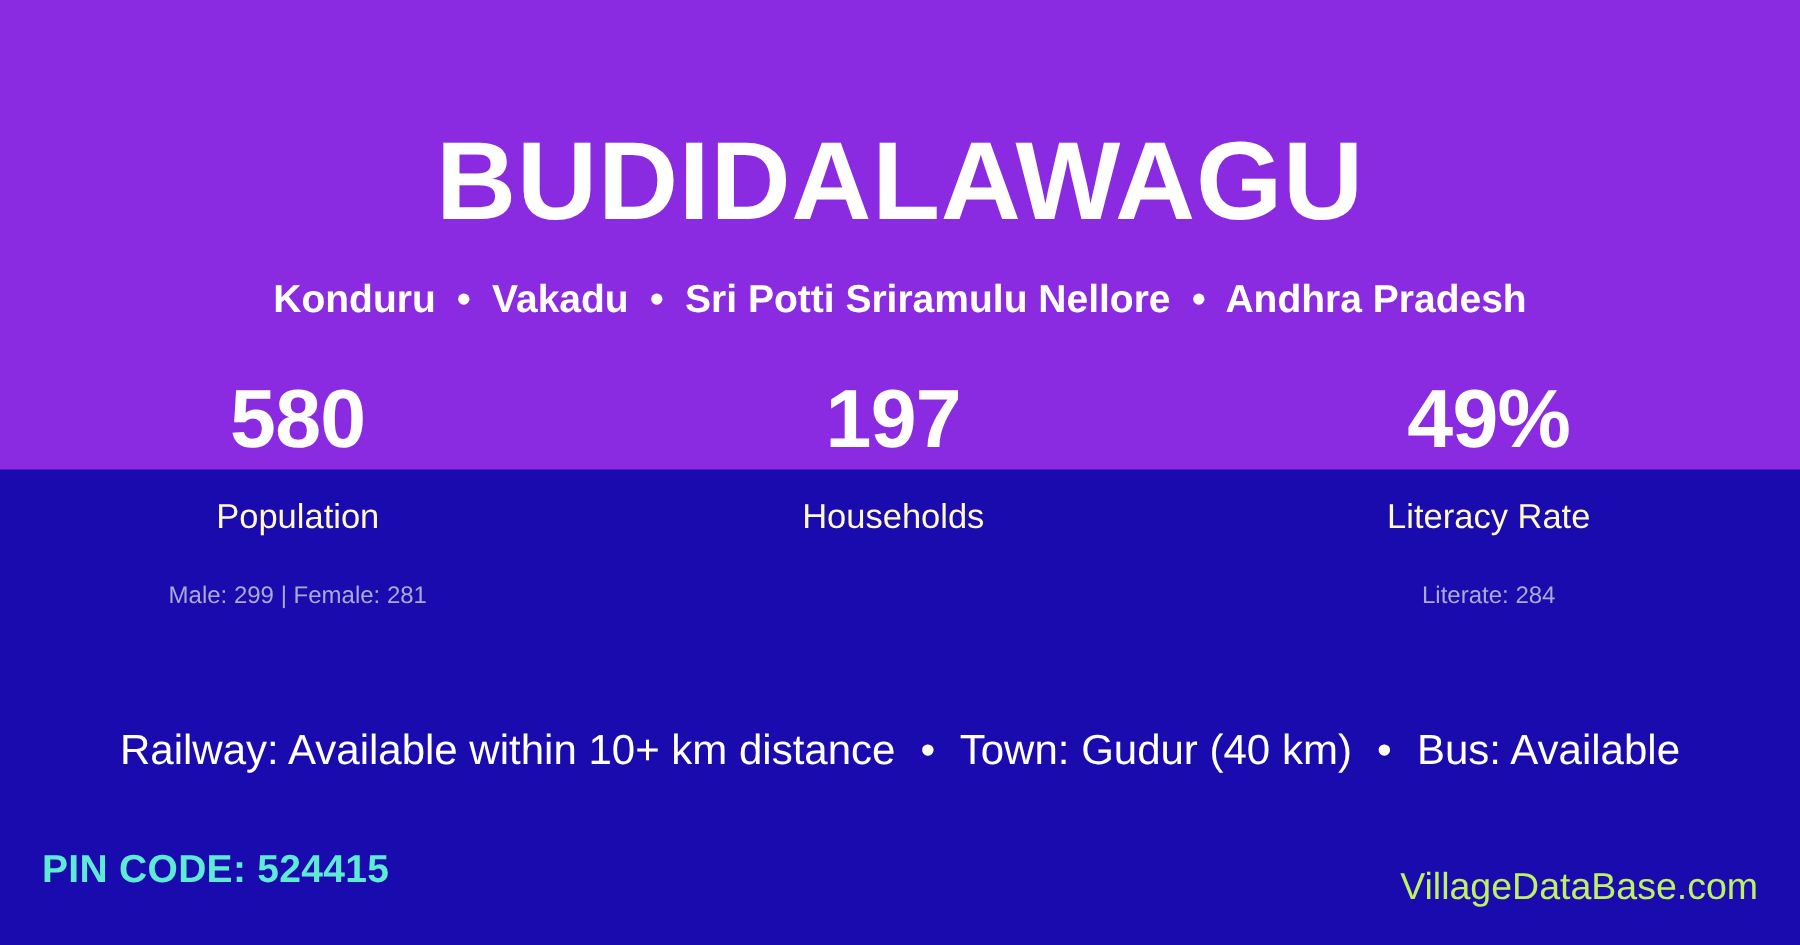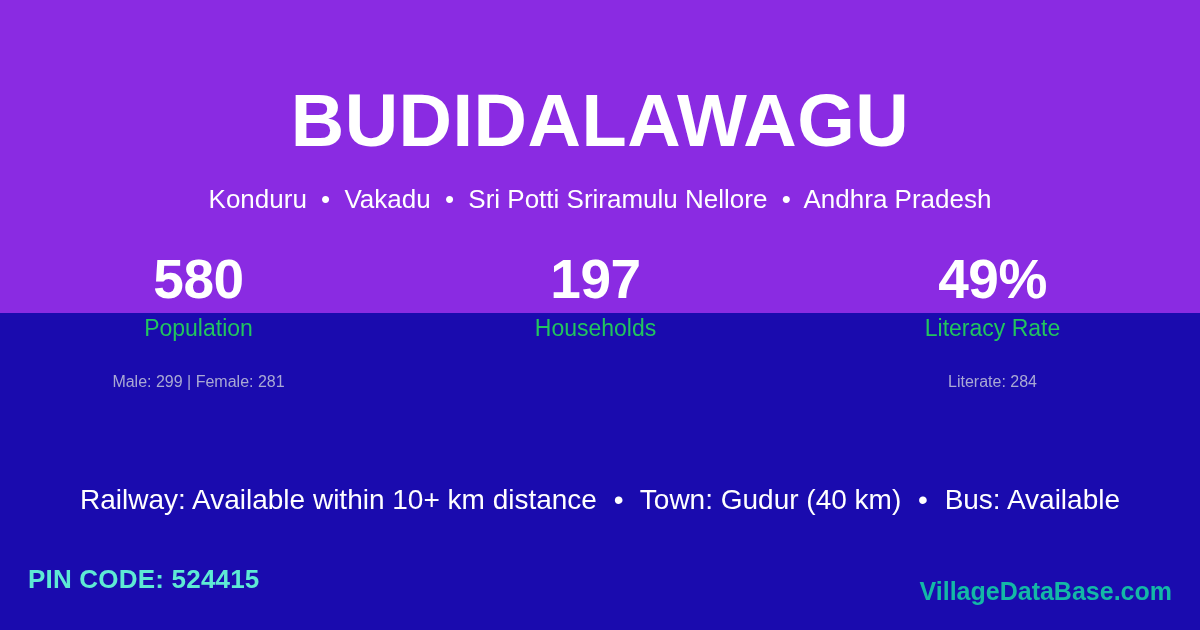--- a/index.html
+++ b/index.html
@@ -53,21 +53,21 @@
 
   
   .subtitle {
     position: absolute;
     left: 0;
     top: 184px;
     width: 1200px;
     text-align: center;
     color: #ffffff;
     font-size: 26px;
-    font-weight: normal;
+    font-weight: bold;
     line-height: 1.2;
     white-space: nowrap;
   }
   .subtitle .sep {
     display: inline-block;
     padding: 0 7px;
     color: #ffffff;
   }
 
   
@@ -87,25 +87,25 @@
 
   .stat-value {
     color: #ffffff;
     font-size: 55px;
     font-weight: bold;
     line-height: 62px;
     letter-spacing: -0.5px;
   }
 
   .stat-label {
-    color: #22c55e;
+    color: #fef9c3;
     font-size: 23px;
     font-weight: normal;
     line-height: 30px;
-    margin-top: 3px;
+    margin-top: 19px;
   }
 
   .stat-sub {
     color: #a9a9d4;
     font-size: 16px;
     font-weight: normal;
     line-height: 22px;
     margin-top: 28px;
   }
 
@@ -136,23 +136,23 @@
     font-weight: bold;
     line-height: 30px;
     letter-spacing: 0.2px;
     white-space: nowrap;
   }
 
   .brand {
     position: absolute;
     right: 28px;
     bottom: 24px;
-    color: #14b8a6;
+    color: #bef264;
     font-size: 25px;
-    font-weight: bold;
+    font-weight: normal;
     line-height: 30px;
     white-space: nowrap;
     margin-left: 30px;
   }
 </style>
 </head>
 <body>
 
 <div class="card">
 

